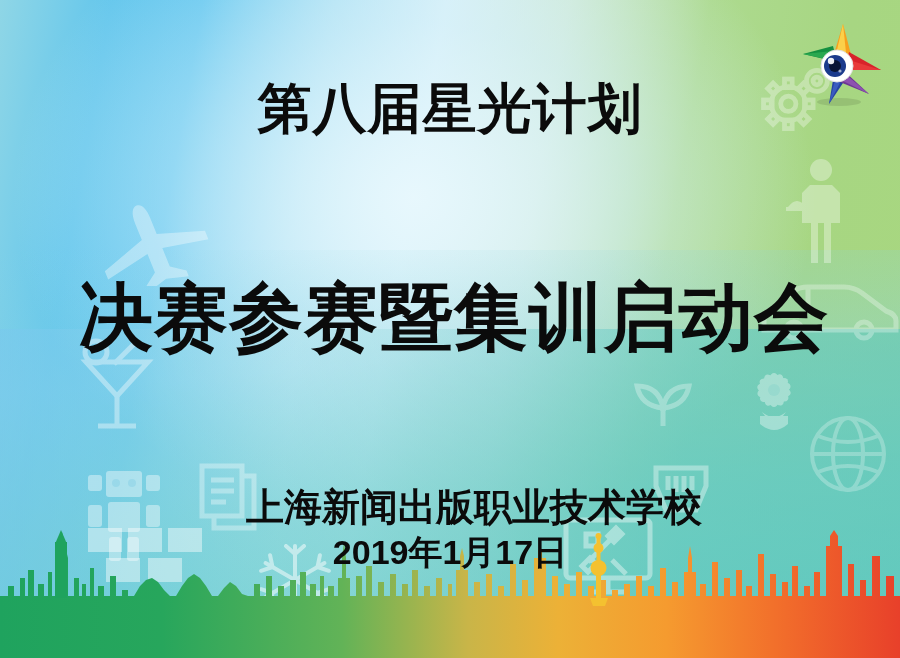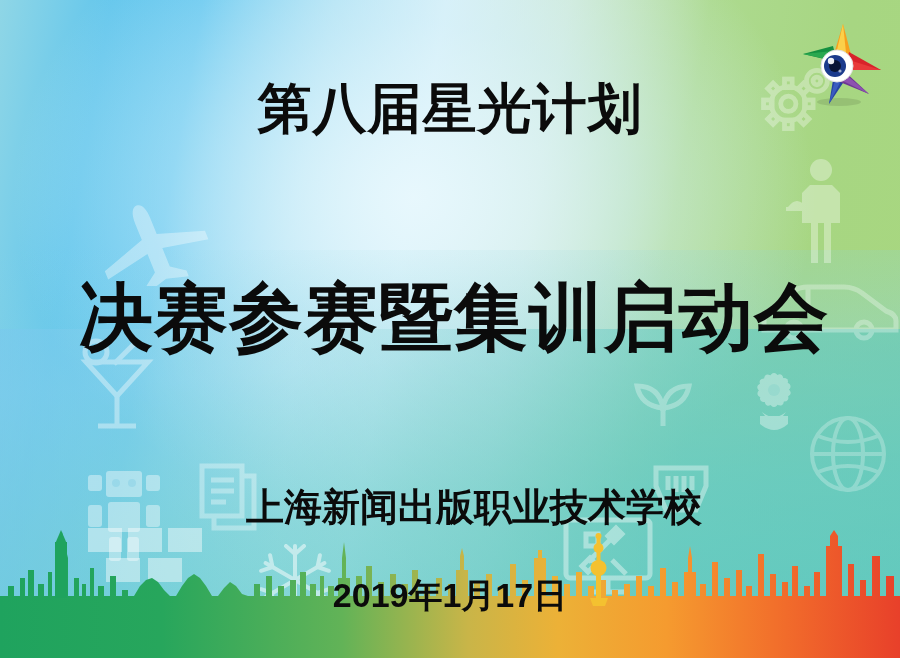--- a/index.html
+++ b/index.html
@@ -117,21 +117,20 @@
     letter-spacing: 0px;
     line-height: 1.1;
     margin-left: 48px;
   }
   #date {
     left: 0; right: 0;
     top: 534px;
     font-size: 34px;
     letter-spacing: 0px;
     line-height: 1.1;
-    margin-top: 43px;
   }
 
   
   #skyline {
     position: absolute;
     left: 0;
     bottom: 0;
     width: 900px;
     height: 130px;
   }

